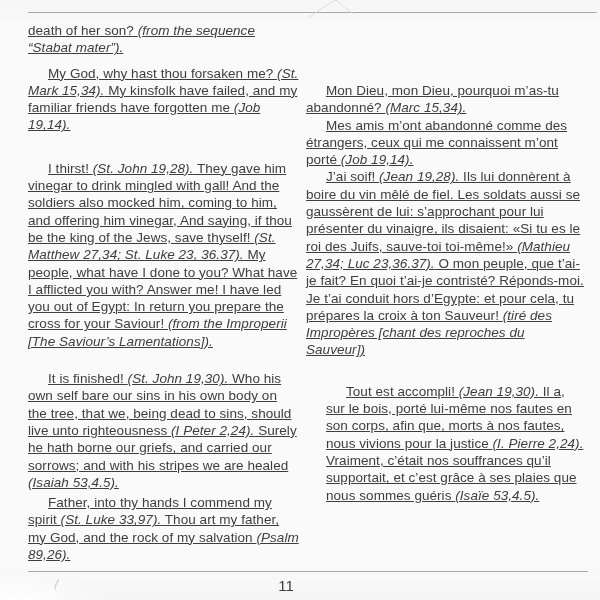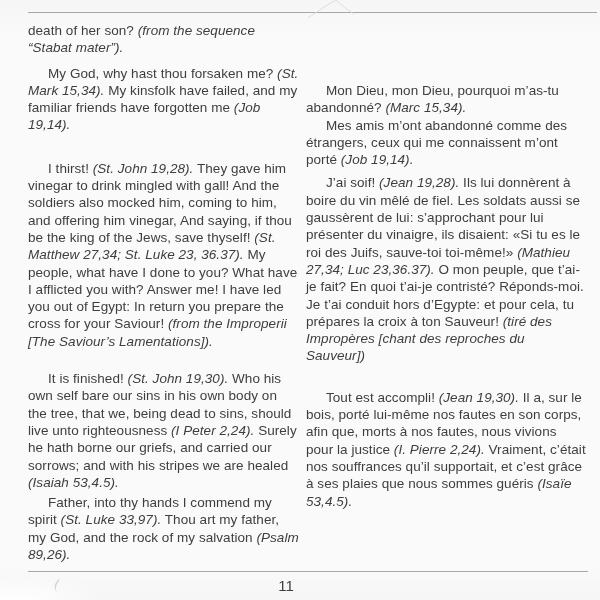--- a/index.html
+++ b/index.html
@@ -22,27 +22,27 @@
     height: 1px;
     background: #a8a8a8;
   }
   .rule.top    { left: 28px; width: 569px; top: 12px; }
   .rule.bottom { left: 28px; width: 560px; top: 571px; }
 
   .col { position: absolute; text-align: left; }
   .col.left  { left: 28px;  top: 22px; width: 271px; }
   .col.right { left: 306px; top: 82px; width: 280px; }
 
-  .para { margin: 0; text-indent: 20px; }
+  .para { margin: 0; text-indent: 20px; text-decoration: underline; }
   .para.no-indent { text-indent: 0; }
   .mt3  { margin-top: 3px; }
   .mt5  { margin-top: 20px; }
-  .mt6  { margin-top: 6px; }
+  .mt6  { }
   .mt8  { margin-top: 8px; }
-  .mt24 { margin-top: 24px; }
+  .mt24 { margin-top: 24px; margin-left: 20px; }
   .mt26 { margin-top: 26px; }
 
   .it { font-style: italic; }
 
   .page-number {
     position: absolute;
     left: 0; top: 577px; width: 572px;
     text-align: center;
     font-size: 15px;
     color: #3e3e3e;

